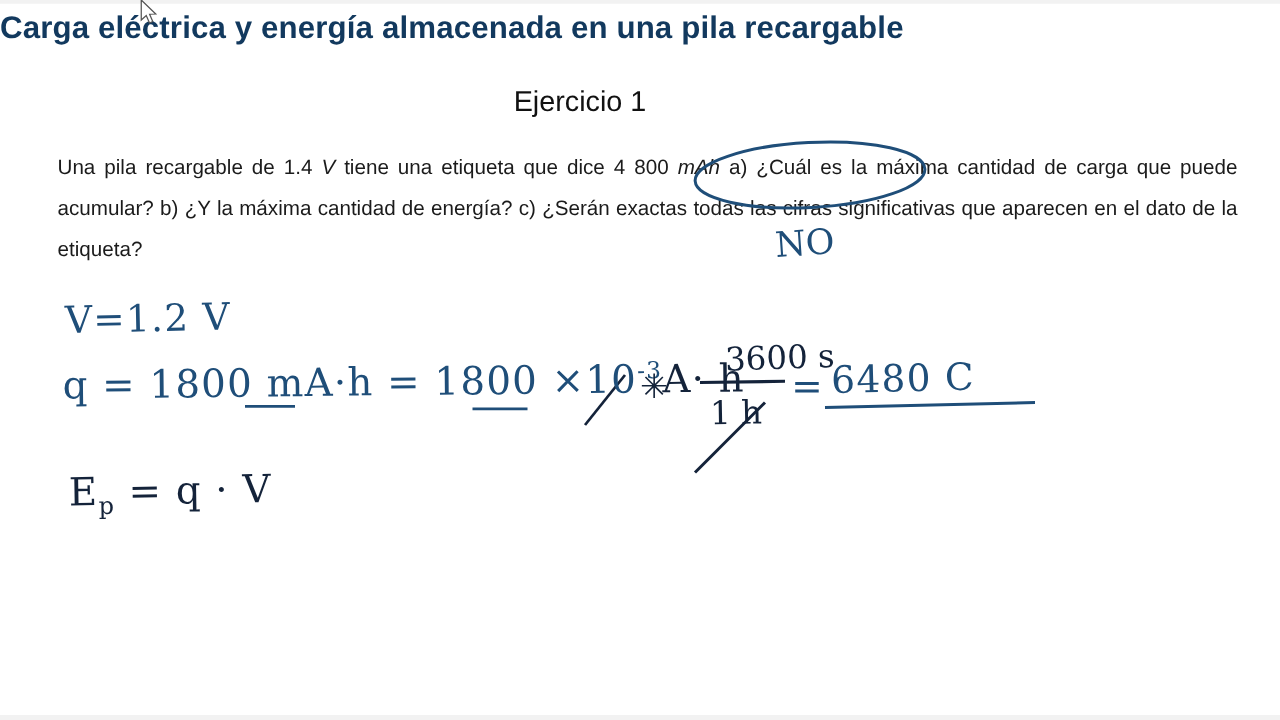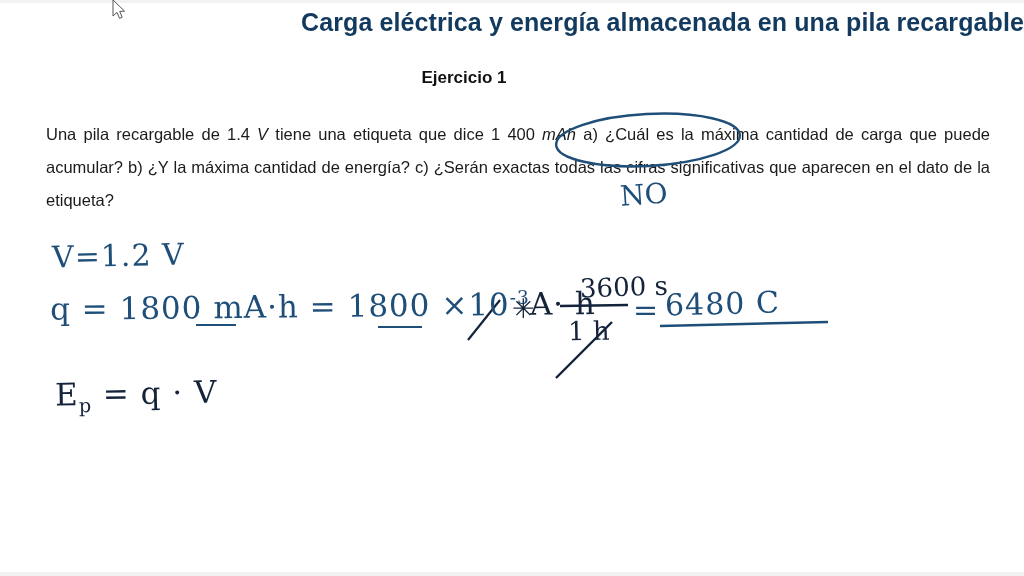--- a/index.html
+++ b/index.html
@@ -20,37 +20,37 @@
     inset: 0;
     background: #ffffff;
   }
 
   
   .title {
     position: absolute;
     top: 8px;
     left: 0;
     width: 1024px;
-    text-align: right;
+    text-align: left;
     font-size: 25px;
     font-weight: bold;
     color: #12395e;
     letter-spacing: 0.1px;
     font-family: "Liberation Sans", sans-serif;
   }
 
   
   .exercise-heading {
     position: absolute;
     top: 68px;
     left: 0;
     width: 928px;
     text-align: center;
-    font-size: 17px;
-    font-weight: bold;
+    font-size: 23px;
+    font-weight: normal;
     color: #111111;
   }
 
   
   .statement {
     position: absolute;
     top: 118px;
     left: 46px;
     width: 944px;
     font-size: 16.5px;
@@ -176,21 +176,21 @@
 
 <div id="page">
 
   <div class="bar-top"></div>
 
   <div class="title">Carga eléctrica y energía almacenada en una pila recargable</div>
 
   <div class="exercise-heading">Ejercicio 1</div>
 
   <div class="statement">
-    <span>Una pila recargable de 1.4 </span><span class="it">V</span><span> tiene una etiqueta que dice 1 400 </span><span class="it">mAh</span><span> a) ¿Cuál es la máxima cantidad de carga que puede acumular? b) ¿Y la máxima cantidad de energía? c) ¿Serán exactas todas las cifras significativas que aparecen en el dato de la etiqueta?</span>
+    <span>Una pila recargable de 1.4 </span><span class="it">V</span><span> tiene una etiqueta que dice 4 800 </span><span class="it">mAh</span><span> a) ¿Cuál es la máxima cantidad de carga que puede acumular? b) ¿Y la máxima cantidad de energía? c) ¿Serán exactas todas las cifras significativas que aparecen en el dato de la etiqueta?</span>
   </div>
 
   <svg class="ink" viewBox="0 0 1024 576" xmlns="http://www.w3.org/2000/svg">
 
     <ellipse cx="648" cy="140" rx="92" ry="26" fill="none" stroke="#1f4e79" stroke-width="2.4" transform="rotate(-3 648 140)"></ellipse>
 
     <path d="M196,325 L236,325" stroke="#1f4e79" stroke-width="2.2" fill="none"></path>
 
     <path d="M378,327 L422,327" stroke="#1f4e79" stroke-width="2.2" fill="none"></path>
 

